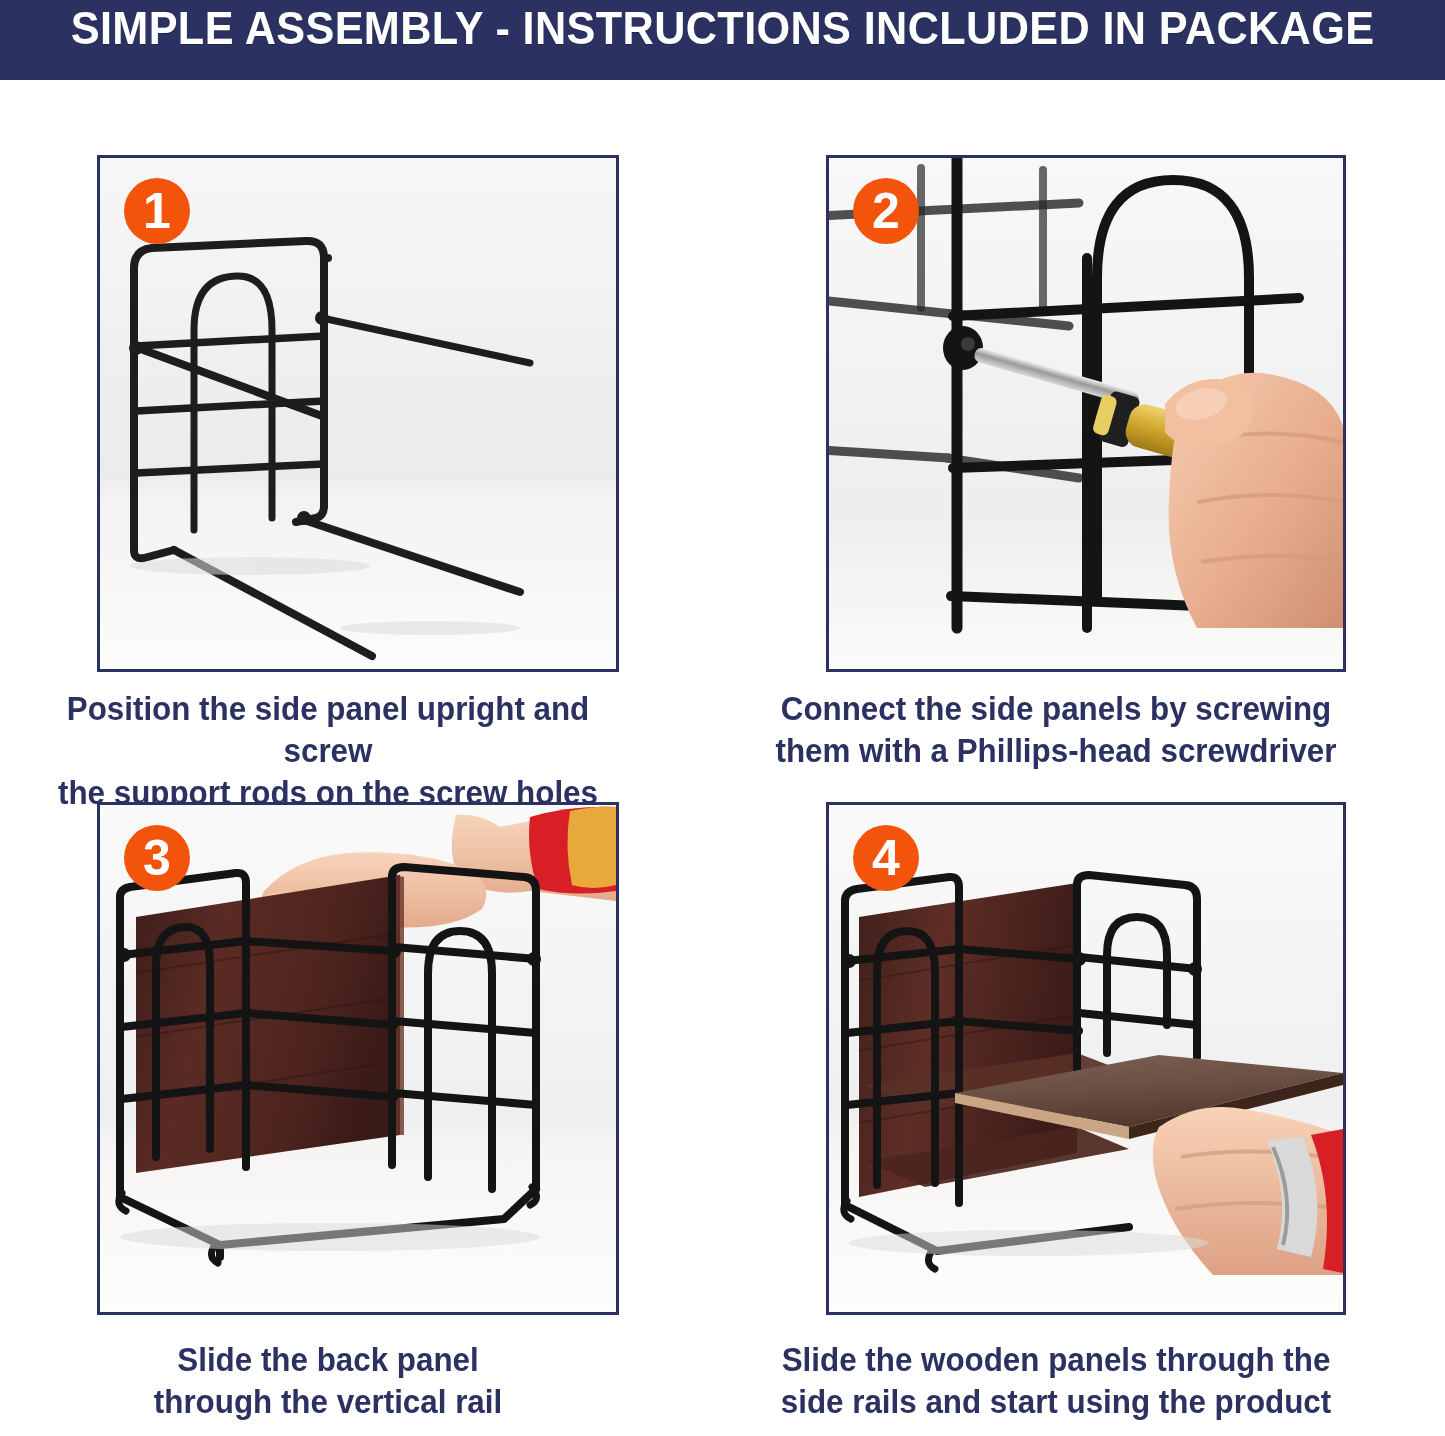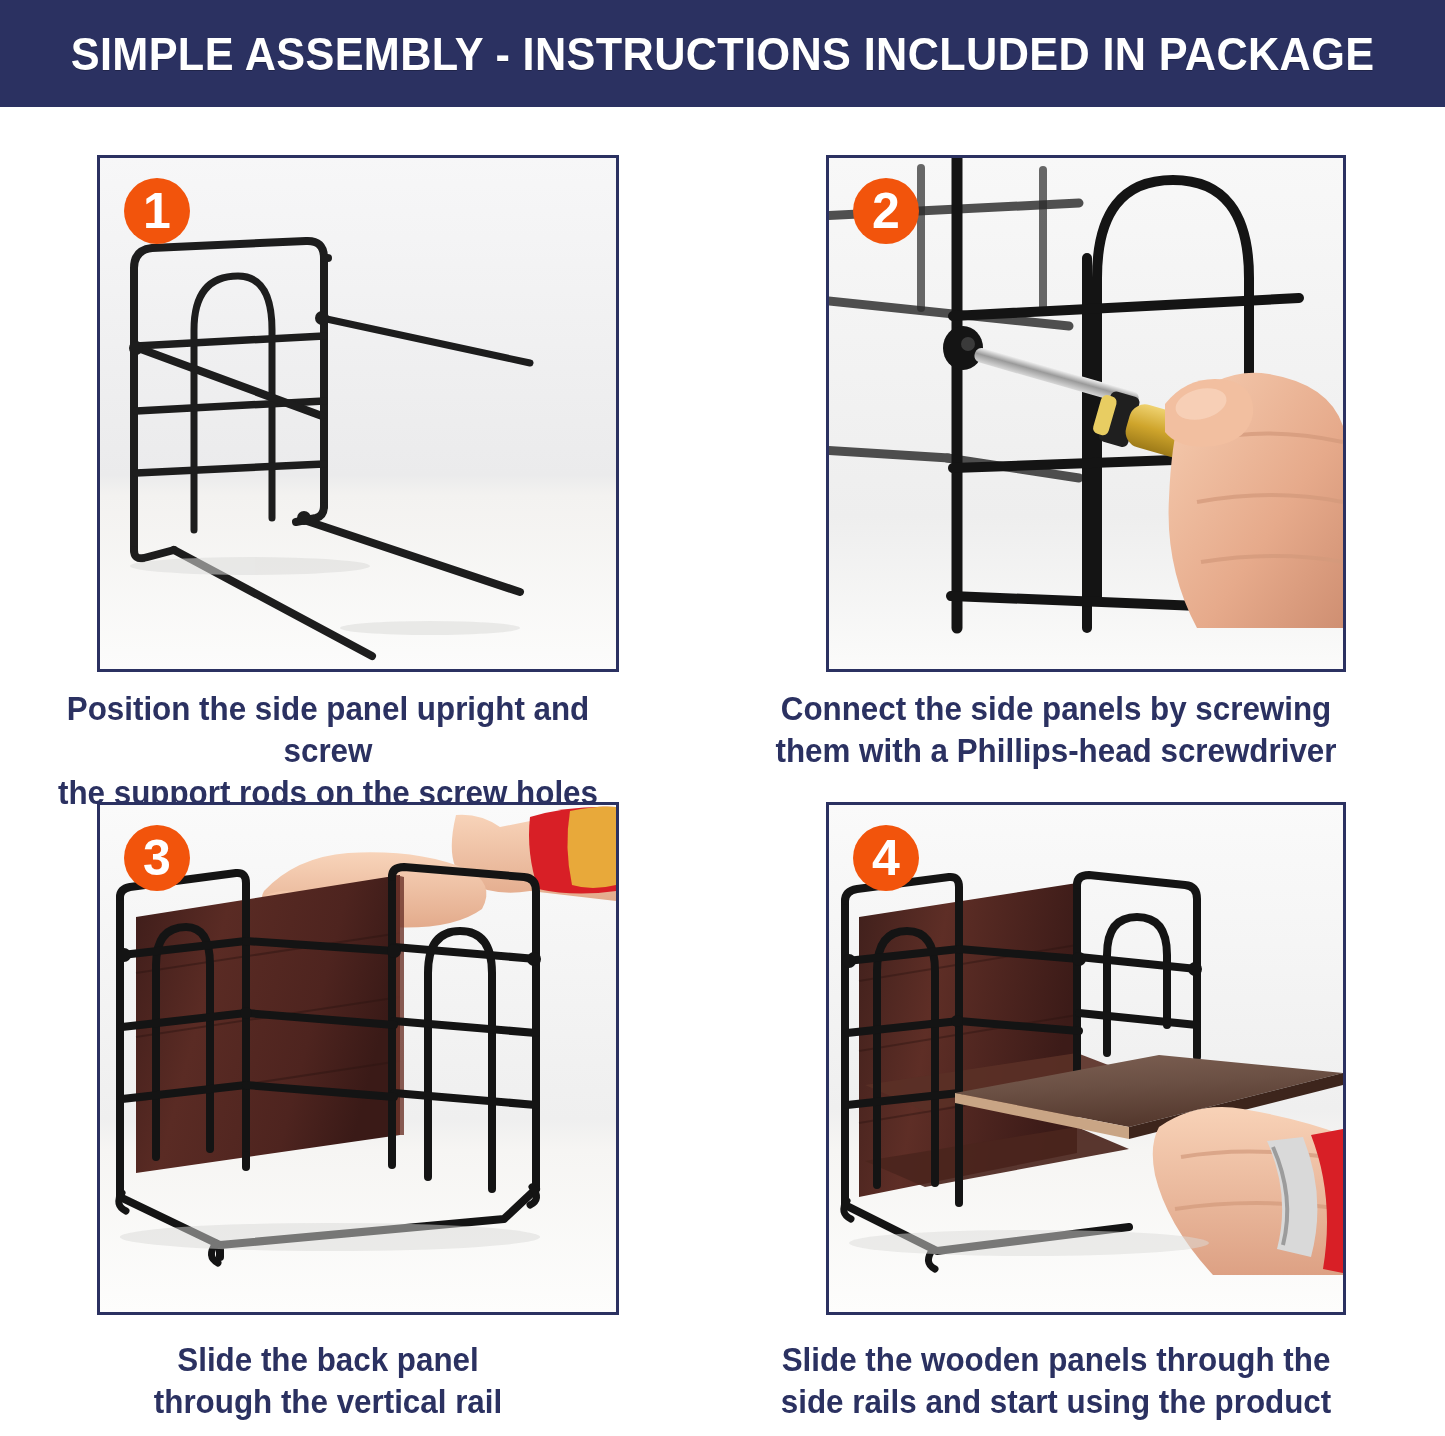--- a/index.html
+++ b/index.html
@@ -13,24 +13,23 @@
     font-family: "Liberation Sans", sans-serif;
     overflow: hidden;
     position: relative;
   }
 
   
   .header-banner {
     position: absolute;
     left: 0; top: 0;
     width: 1445px;
-    height: 107px;
+    height: 80px;
     background: #2b3161;
     display: flex;
-    align-items: center;
     justify-content: center;
   }
   .header-title {
     color: #ffffff;
     font-family: "Liberation Sans Narrow", "Liberation Sans", sans-serif;
     font-weight: bold;
     font-size: 47px;
     letter-spacing: 0.4px;
     white-space: nowrap;
     transform: scaleX(0.92);

